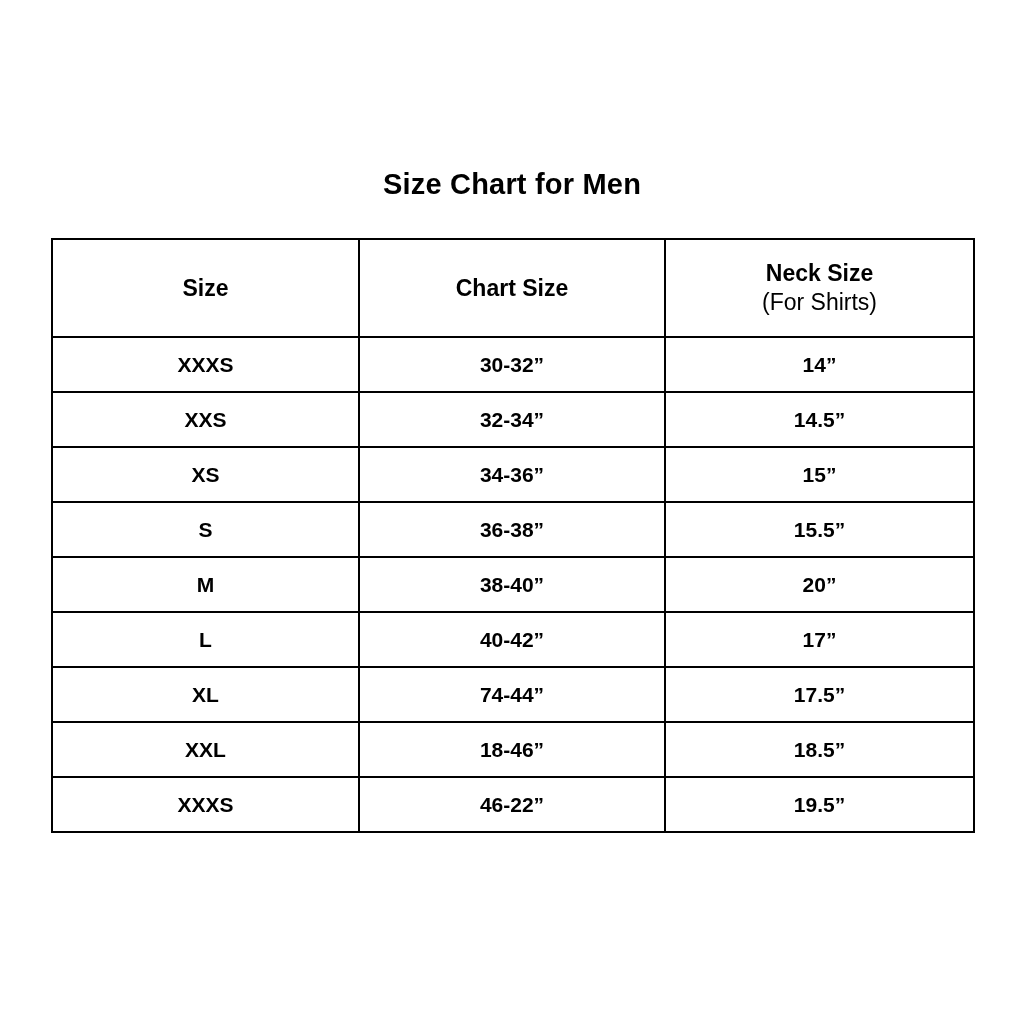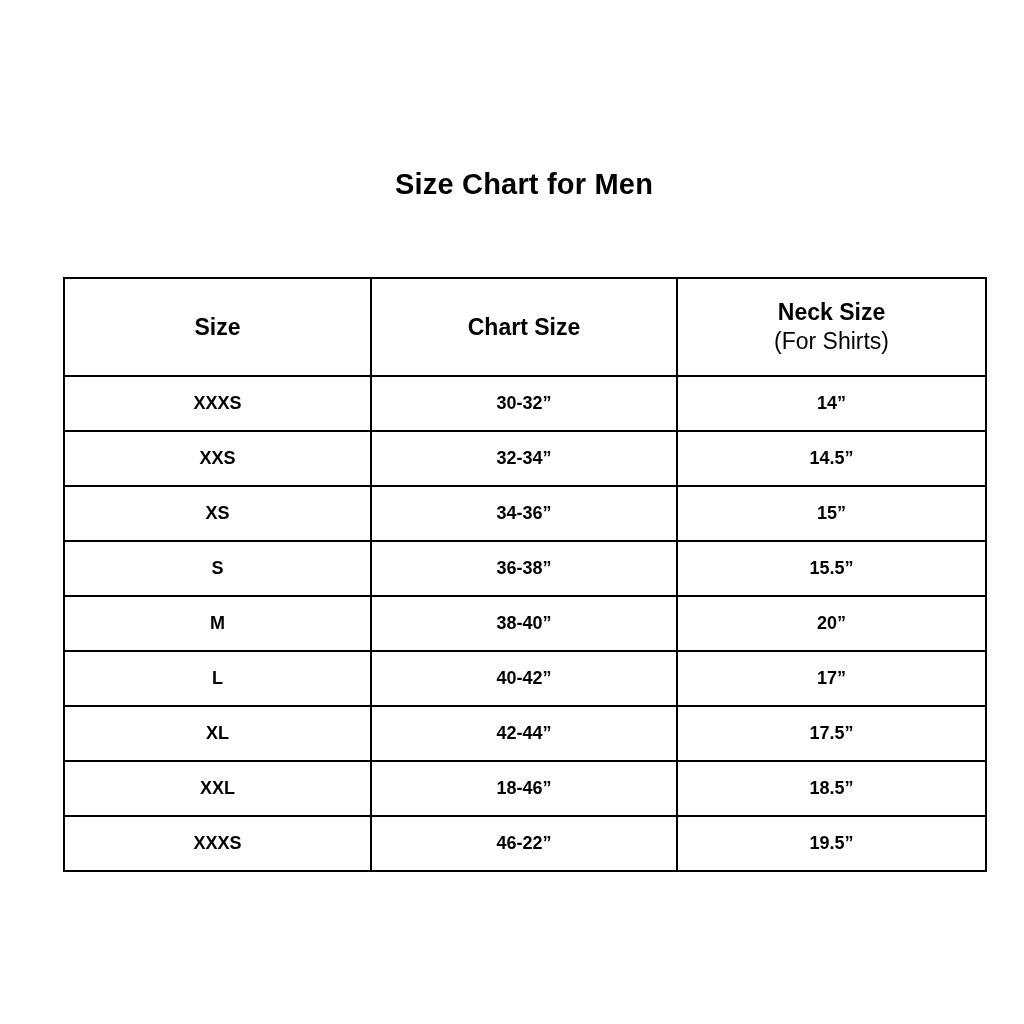--- a/index.html
+++ b/index.html
@@ -10,21 +10,21 @@
   body {
     width: 1024px;
     height: 1024px;
     font-family: "Liberation Sans", sans-serif;
     color: #000000;
     position: relative;
     overflow: hidden;
   }
   .page {
     position: absolute;
-    left: 12px;
+    left: 0;
     top: 0;
     width: 962px;
     height: 1024px;
     background: #ffffff;
   }
   .chart-title {
     position: absolute;
     left: 0;
     top: 168px;
     width: 1024px;
@@ -33,28 +33,27 @@
     font-weight: bold;
     letter-spacing: 0.2px;
   }
   .size-table {
     position: absolute;
     left: 51px;
     top: 238px;
     width: 922px;
     border-collapse: collapse;
     table-layout: fixed;
-    margin-top: 39px;
   }
   .size-table td, .size-table th {
     border: 2px solid #000000;
     text-align: center;
     vertical-align: middle;
     font-weight: bold;
-    font-size: 18px;
+    font-size: 21px;
     padding: 0;
   }
   .size-table thead th {
     height: 96px;
     font-size: 23px;
     line-height: 1.25;
   }
   .size-table tbody td {
     height: 53px;
   }
@@ -120,21 +119,21 @@
         <td>38-40”</td>
         <td>20”</td>
       </tr>
       <tr>
         <td>L</td>
         <td>40-42”</td>
         <td>17”</td>
       </tr>
       <tr>
         <td>XL</td>
-        <td>42-44”</td>
+        <td>74-44”</td>
         <td>17.5”</td>
       </tr>
       <tr>
         <td>XXL</td>
         <td>18-46”</td>
         <td>18.5”</td>
       </tr>
       <tr>
         <td>XXXS</td>
         <td>46-22”</td>

